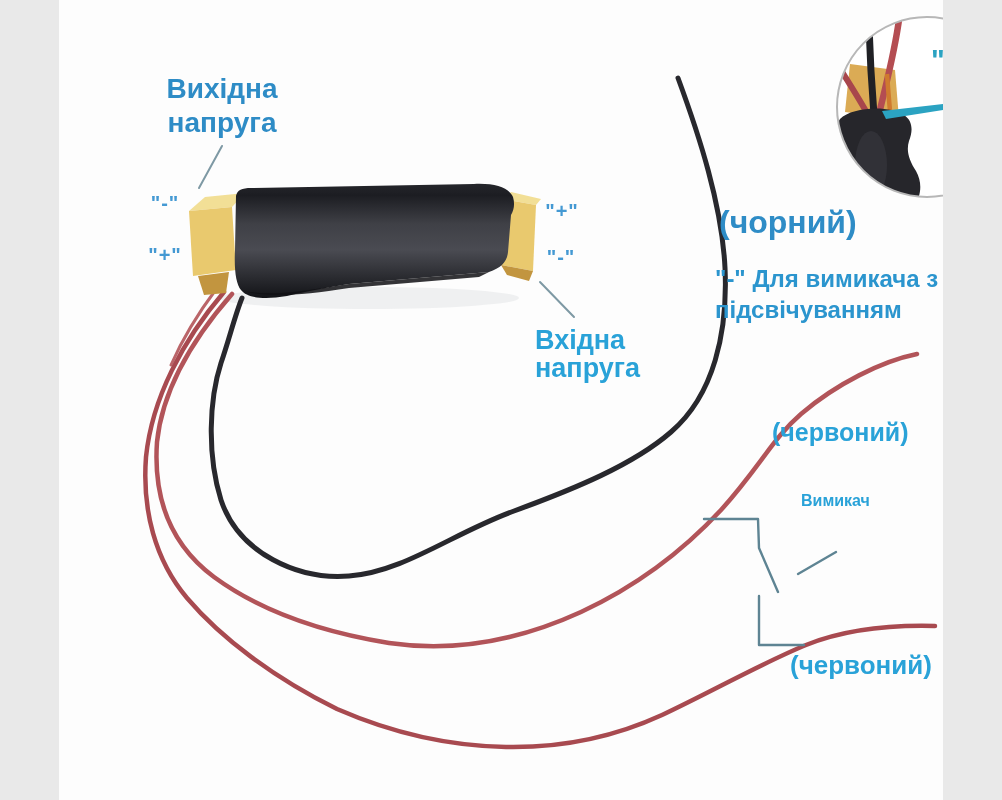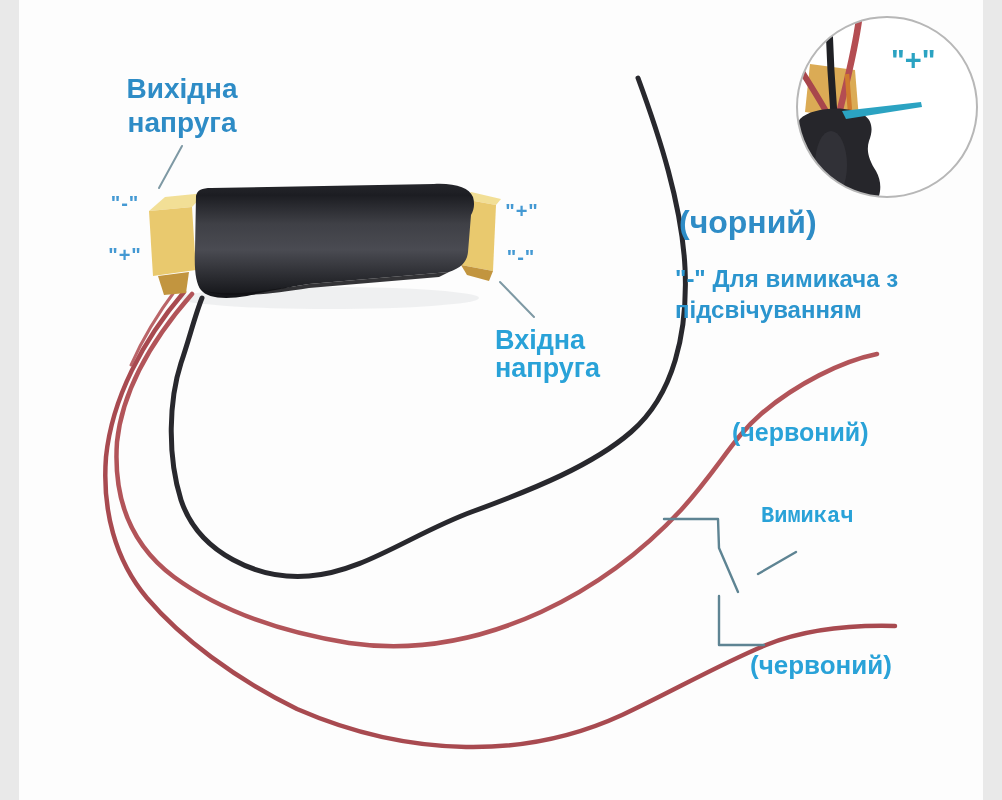--- a/index.html
+++ b/index.html
@@ -1,36 +1,36 @@
 <!DOCTYPE html>
 <html style="--background: #FDFDFD; --label_blue: #2E8CC6; --label_cyan: #29A2D8; --note_blue: #2B95CE; --terminal_blue: #4499D3; --inset_cyan: #2BA3C2; --wire_red: #B25459; --wire_red_dark: #A84A50; --wire_black: #28282D; --connector_yellow: #E9C96E; --connector_yellow_light: #F2DF96; --connector_yellow_dark: #C2953F; --switch_line: #5E8493; --leader_line: #7E99A4; --inset_orange: #CF7A2E; --circle_border: #B7B7B7;"><head>
 <meta charset="utf-8">
 <style>
   html,body{margin:0;padding:0;background:#e9e9e9;}
   .stage{
-    position:relative;width:964px;height:800px;margin:0 auto;
+    position:relative;width:884px;height:800px;margin:0 auto;
     background:var(--background,#fdfdfd);
     font-family:"Liberation Sans","DejaVu Sans",sans-serif;
     overflow:hidden;
   }
   .stage svg{position:absolute;left:0;top:0;}
   .lbl{position:absolute;font-weight:bold;white-space:pre-line;}
   .lbl-output{left:92px;top:72px;width:142px;text-align:center;
     font-size:28px;line-height:34px;color:var(--label_blue);}
   .lbl-input{left:476px;top:326px;width:128px;text-align:left;
     font-size:27px;line-height:28px;color:var(--label_cyan);}
   .lbl-term{font-size:20px;text-align:center;color:var(--terminal_blue);letter-spacing:1px;}
   .lbl-out-minus{left:80px;top:192px;width:52px;}
   .lbl-out-plus{left:80px;top:244px;width:52px;}
   .lbl-in-plus{left:478px;top:200px;width:50px;}
   .lbl-in-minus{left:478px;top:246px;width:48px;}
   .lbl-black{left:660px;top:204px;font-size:32px;color:var(--label_blue);text-align:center;}
   .lbl-note{left:656px;top:263px;width:280px;font-size:24px;line-height:31px;color:var(--note_blue);}
   .lbl-red-upper{left:713px;top:418px;font-size:25px;color:var(--label_cyan);}
-  .lbl-switch{left:742px;top:504px;font-size:22px;color:var(--label_cyan);font-family:Liberation Mono, monospace;}
+  .lbl-switch{left:742px;top:492px;font-size:16px;color:var(--label_cyan);}
   .lbl-red-lower{left:731px;top:650px;font-size:26px;color:var(--label_cyan);}
   .lbl-inset-plus{left:872px;top:44px;font-size:29px;color:var(--inset_cyan);}
 
   
   .w-black{stroke:var(--wire_black);stroke-width:5;fill:none;stroke-linecap:round;}
   .w-red{stroke:var(--wire_red);stroke-width:4.5;fill:none;stroke-linecap:round;}
   .w-red2{stroke:var(--wire_red_dark);stroke-width:4.5;fill:none;stroke-linecap:round;}
   .w-red-strand{stroke:var(--wire_red);stroke-width:3;fill:none;stroke-linecap:round;opacity:.9;}
   .sw{stroke:var(--switch_line);stroke-width:2.4;fill:none;stroke-linecap:round;stroke-linejoin:round;}
   .leader{stroke:var(--leader_line);stroke-width:2;fill:none;stroke-linecap:round;}

